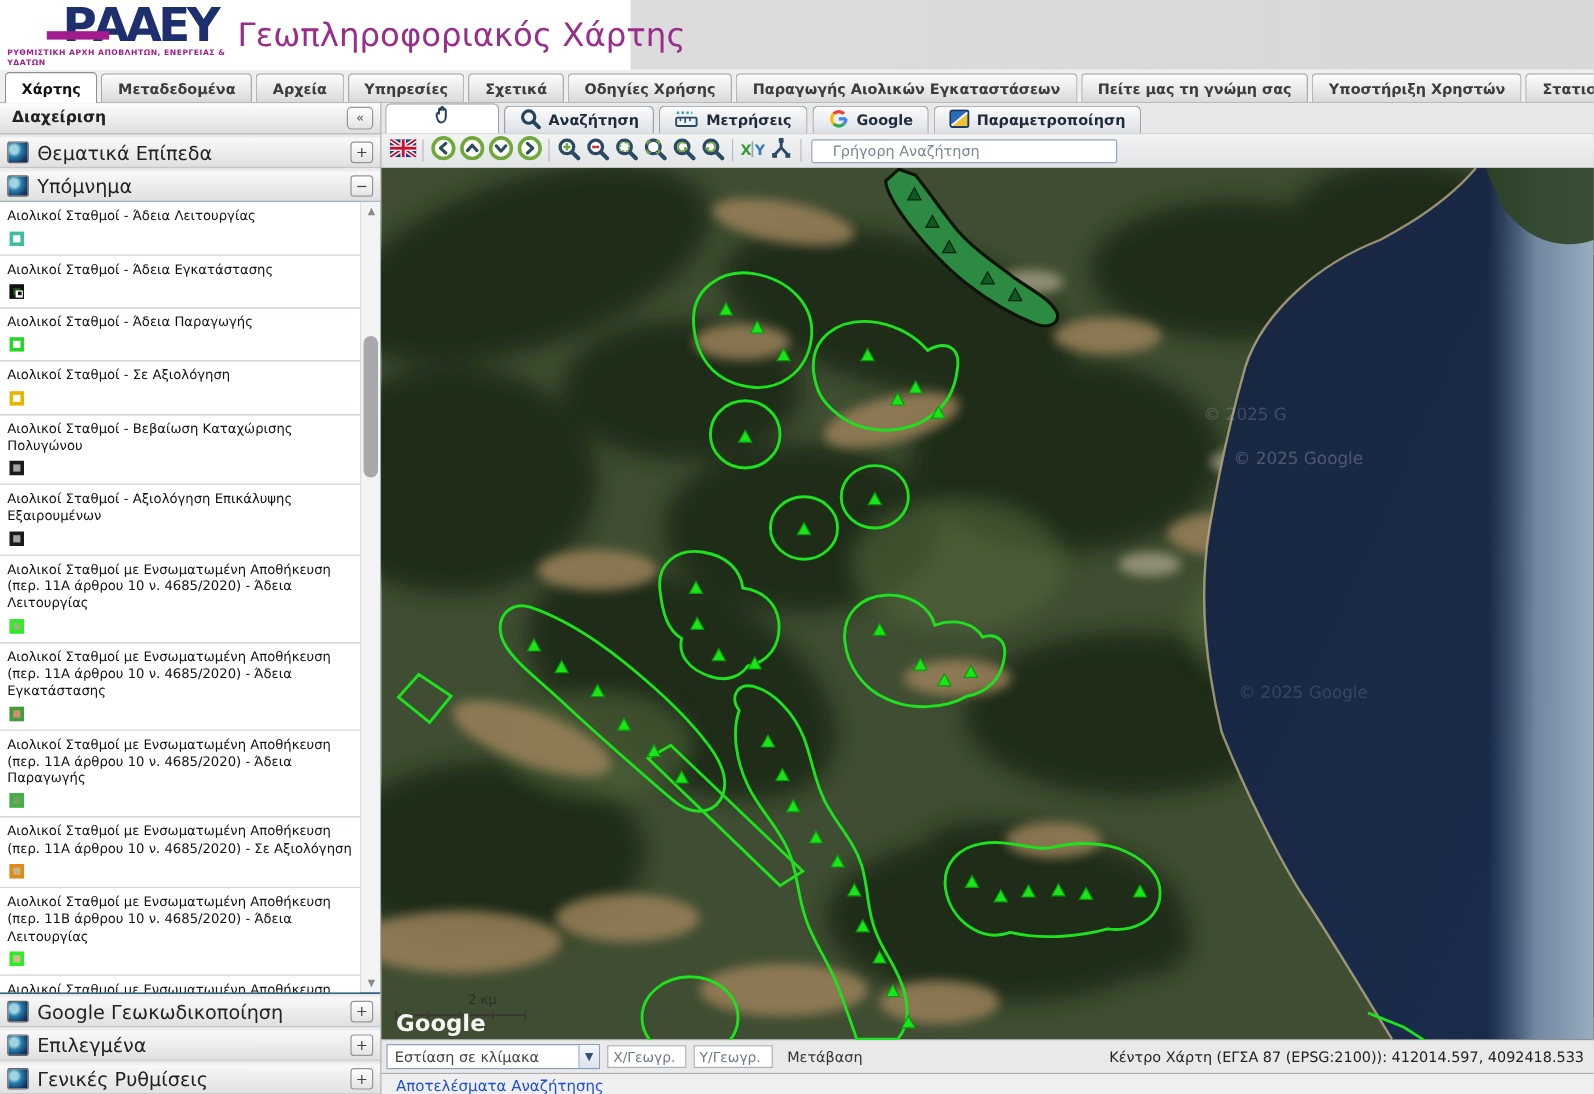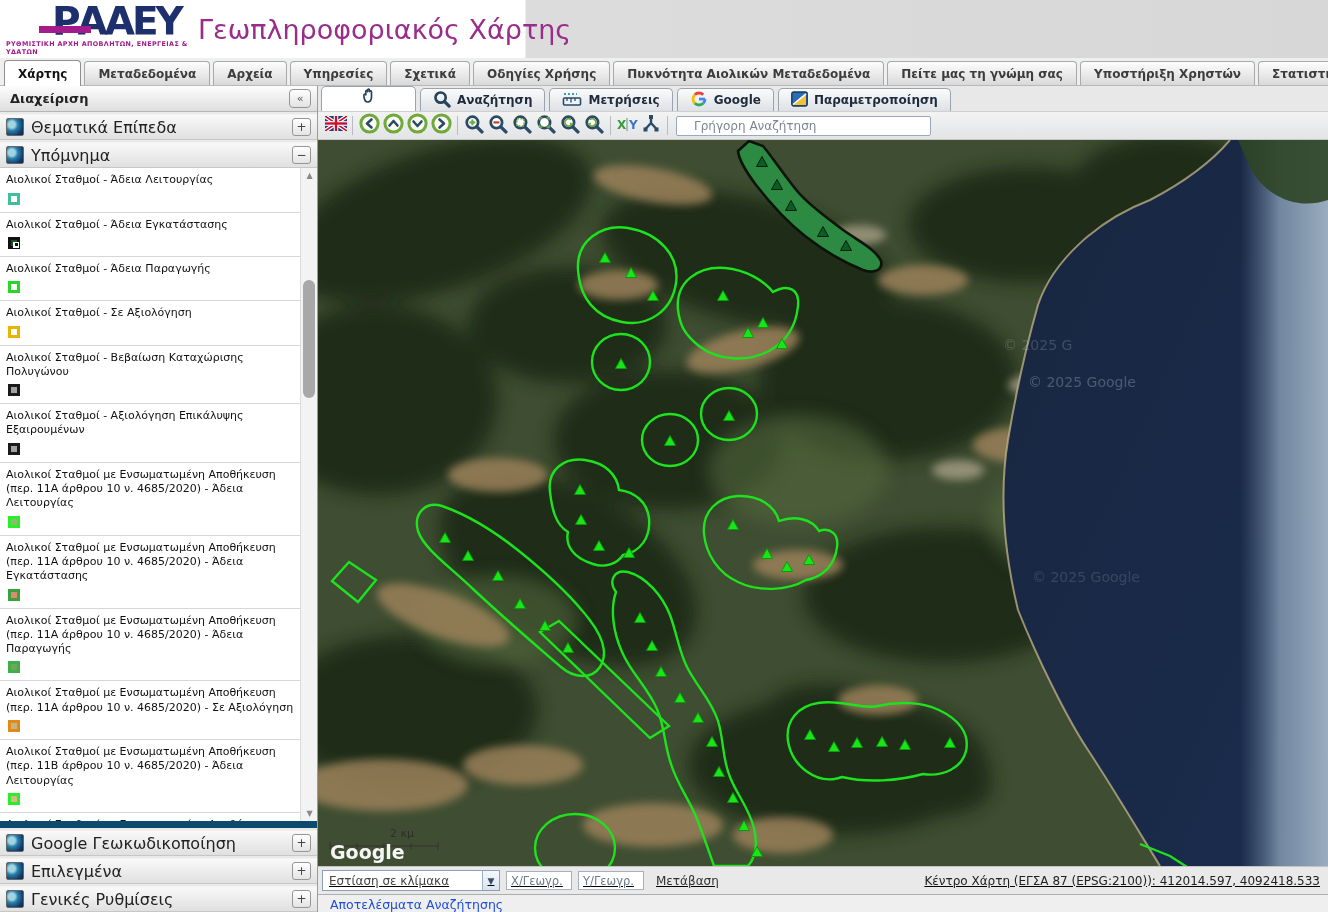--- a/index.html
+++ b/index.html
@@ -43,21 +43,21 @@
     display:flex; align-items:center; padding:0 6px 0 6px; cursor:pointer; }
   .acc-icon { width:18px; height:18px; border-radius:2px; margin-right:7px; flex:none;
     background:radial-gradient(circle at 30% 35%,#9fd4e0 0 22%,#2a7fae 40%,#143a66 75%,#0d2547 100%);
     border:1px solid #666; }
   .acc-label { flex:1; font-size:16px; color:#222; }
   .acc-state { width:19px; height:18px; border:1px solid #969696; border-radius:3px;
     background:linear-gradient(#ffffff,#e4e4e4); color:#444; font-size:12px; line-height:16px;
     text-align:center; }
 
   
-  #legend-wrap { position:relative; background:#0c4a6e; border-bottom:7px solid #0c4a6e; height:676px; overflow:hidden; }
+  #legend-wrap { position:relative; background:#0c4a6e; border-bottom:1px solid #0c4a6e; height:676px; overflow:hidden; }
   #legend-list { margin-right:17px; }
   .leg-item { padding:5px 6px 6px 6px; border-bottom:1px solid #d8d8d8; background:#fff; }
   .leg-label { font-size:11px; color:#111; line-height:1.3; }
   .leg-swatch { width:12px; height:12px; margin:5px 0 1px 2px; position:relative; }
   .leg-inner1 { position:absolute; left:2px; top:2px; width:6px; height:6px; background:#fff; }
   .leg-inner2 { position:absolute; left:1.5px; top:1.5px; width:3px; height:3px; background:#111; }
   
   #leg-scroll { position:absolute; top:0; right:0; width:17px; height:100%;
     background:#f3f3f3; border-left:1px solid #dcdcdc; }
   .scr-arrow { position:absolute; left:0; width:17px; height:15px; text-align:center;
@@ -86,21 +86,21 @@
     font-size:12px; color:#555; padding:0 17px; margin-left:4px; background:#fff;
     font-family:"DejaVu Sans","Liberation Sans",sans-serif; }
   #quick-search::placeholder { color:#7a8693; opacity:1; }
 
   
   #map { flex:1; position:relative; background:#22301c; overflow:hidden; }
   #map svg { position:absolute; left:0; top:0; }
 
   
   #bottom-bar { height:28px; background:#e9e9e9; border-top:1px solid #c3c3c3;
-    display:flex; align-items:center; padding:0 8px 0 4px; gap:6px; font-size:12px;text-decoration:underline; }
+    display:flex; align-items:center; padding:0 8px 0 4px; gap:6px; font-size:12px; }
   #scale-select { width:178px; height:21px; background:#fff; border:1px solid #8aa0b8;
     display:flex; align-items:center; cursor:pointer; }
   #scale-select .txt { flex:1; padding:0 6px; color:#444; font-size:12px; white-space:nowrap; overflow:hidden; }
   #scale-select .chev { width:17px; height:100%; border-left:1px solid #9ab0c6;
     background:linear-gradient(#f5f8fb,#dbe4ee); color:#33506e; font-size:9px;
     display:flex; align-items:center; justify-content:center; }
   .coord-input { width:66px; height:19px; border:1px solid #a8b0ba; background:#fff;
     font-size:11.5px; color:#555; padding:0 4px; font-family:"DejaVu Sans","Liberation Sans",sans-serif; }
   .coord-input::placeholder { color:#6e7a86; opacity:1; }
   #go-label { color:#333; margin-left:6px; cursor:pointer; }
@@ -124,21 +124,21 @@
     <div id="app-title">Γεωπληροφοριακός Χάρτης</div>
   </div>
 
   <div id="main-tabs">
       <div class="mtab active">Χάρτης</div>
       <div class="mtab">Μεταδεδομένα</div>
       <div class="mtab">Αρχεία</div>
       <div class="mtab">Υπηρεσίες</div>
       <div class="mtab">Σχετικά</div>
       <div class="mtab">Οδηγίες Χρήσης</div>
-      <div class="mtab">Πυκνότητα Αιολικών Μεταδεδομένα</div>
+      <div class="mtab">Παραγωγής Αιολικών Εγκαταστάσεων</div>
       <div class="mtab">Πείτε μας τη γνώμη σας</div>
       <div class="mtab">Υποστήριξη Χρηστών</div>
       <div class="mtab">Στατιστικά Επισκεψιμότητας</div>
     </div>
 
   <div id="content">
 
     <div id="sidebar">
       <div id="sb-header">
         <span id="sb-title">Διαχείριση</span>

